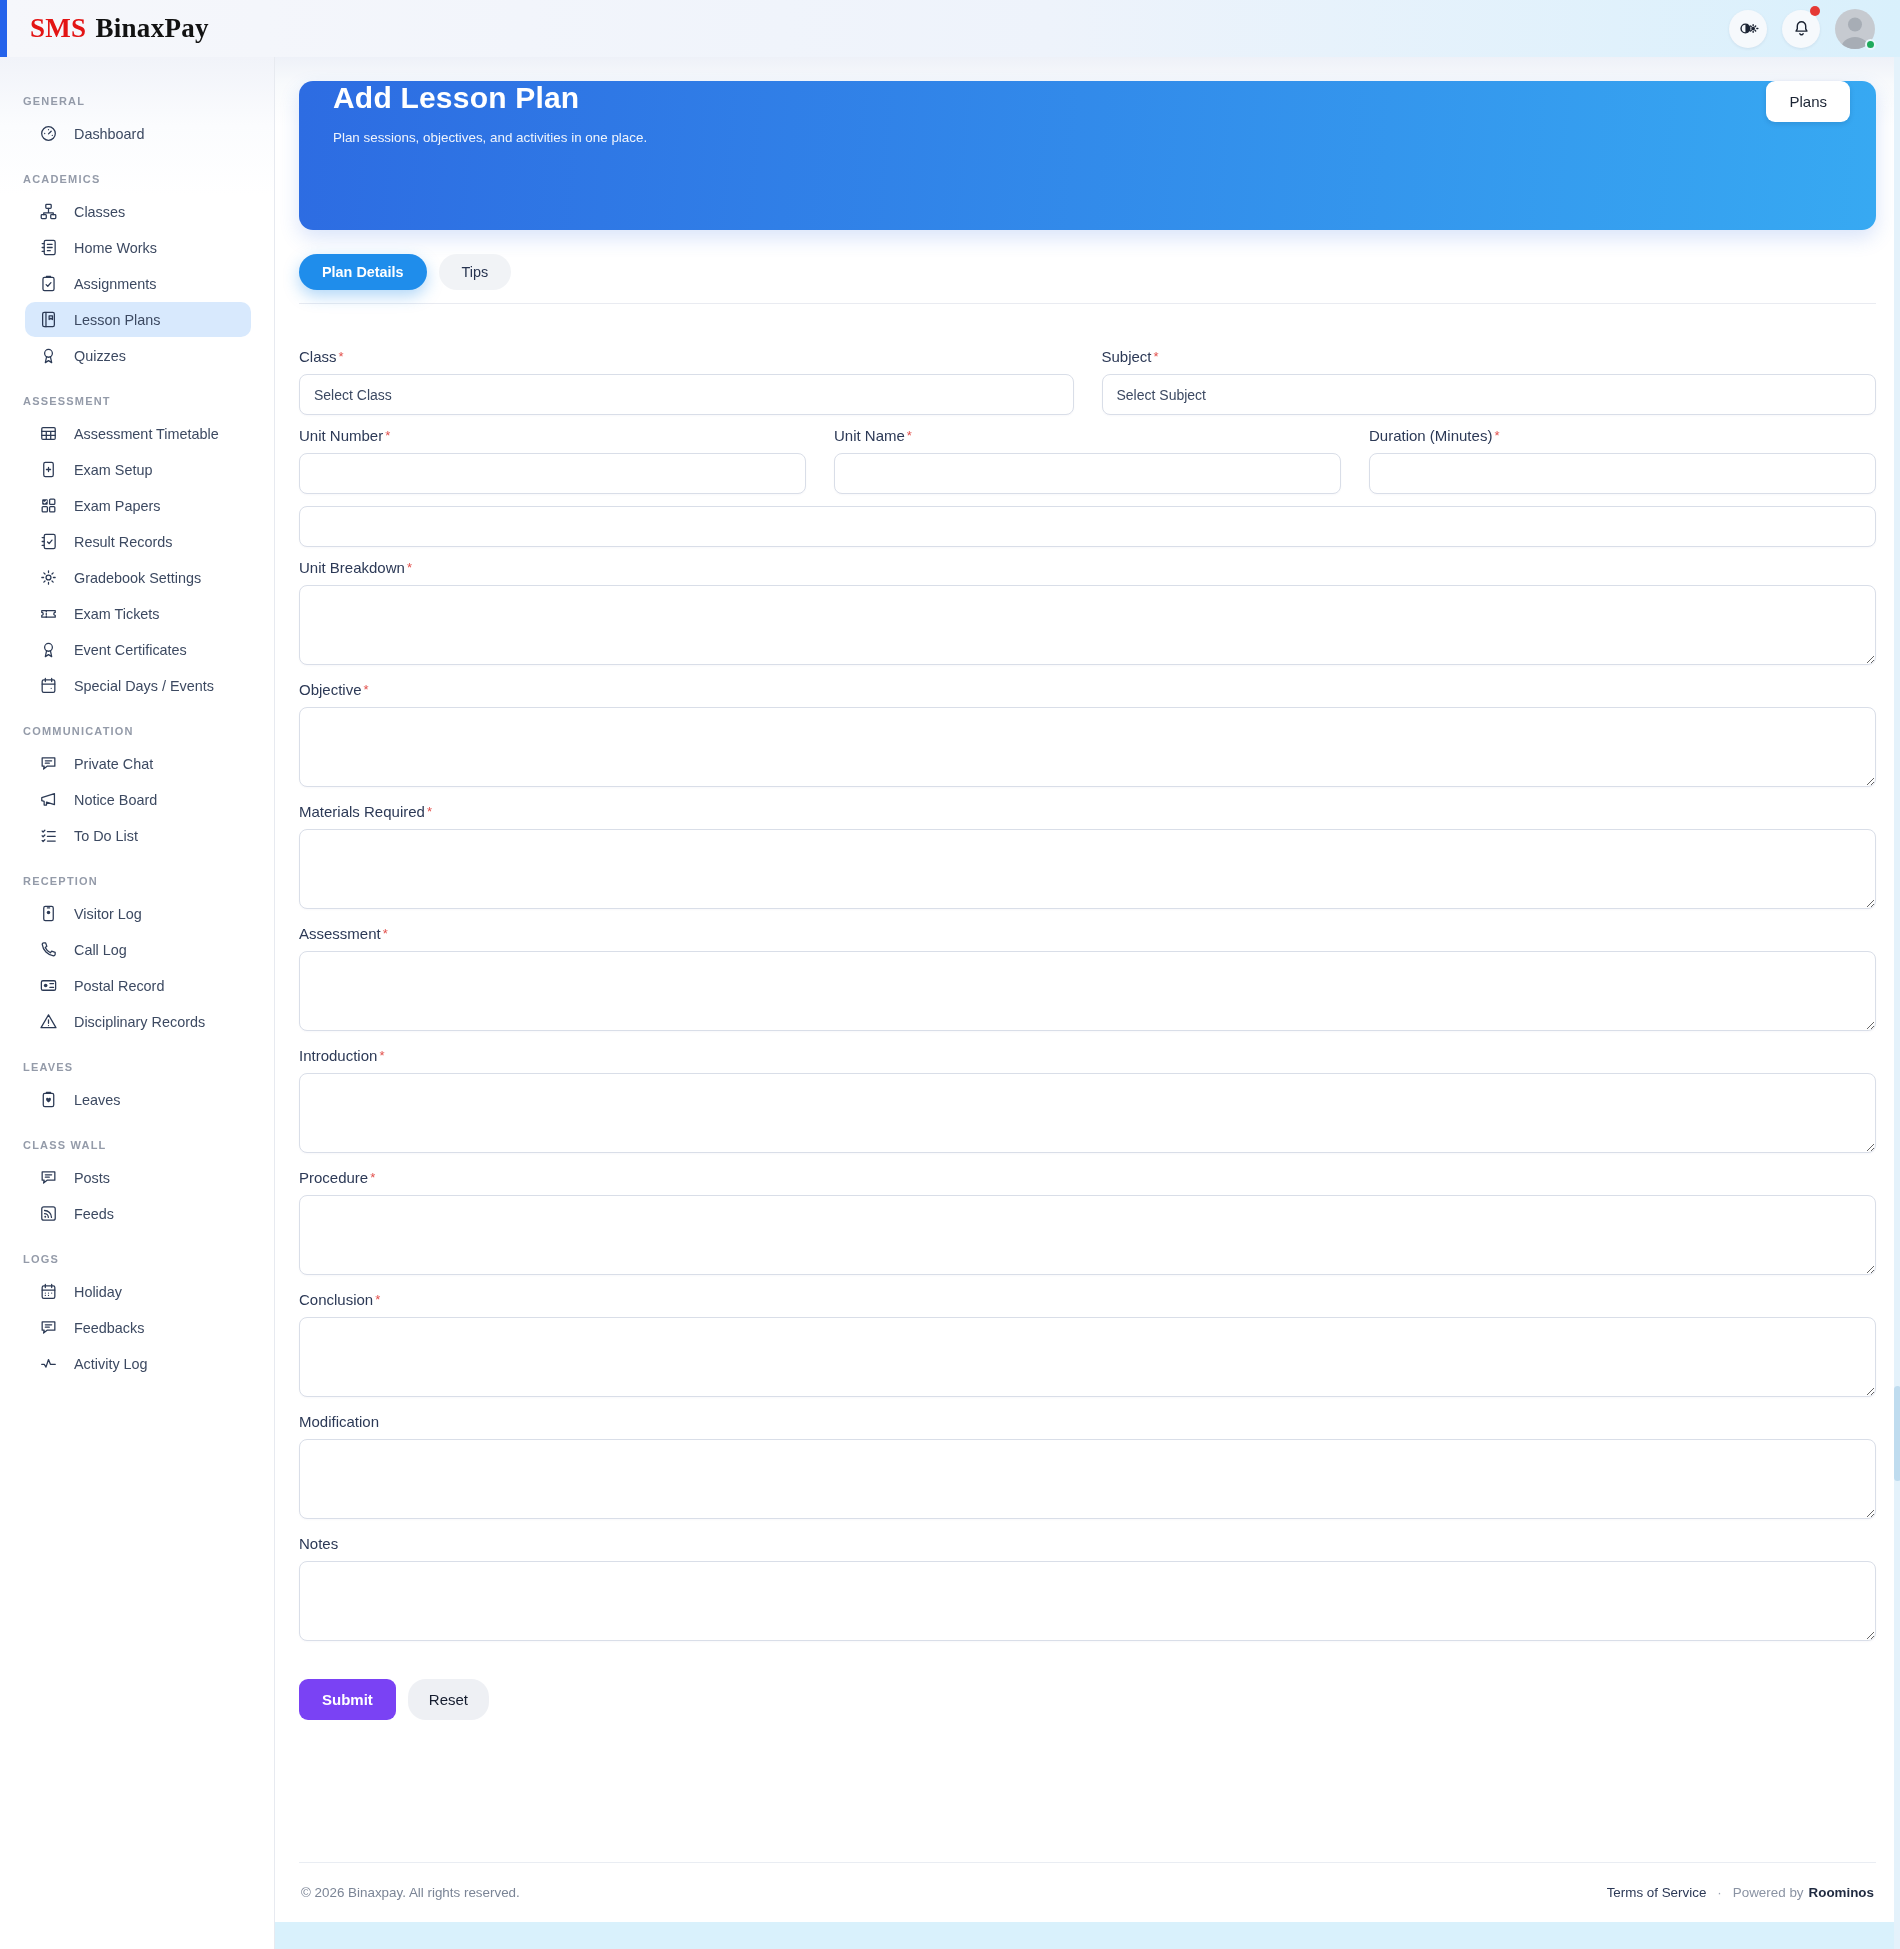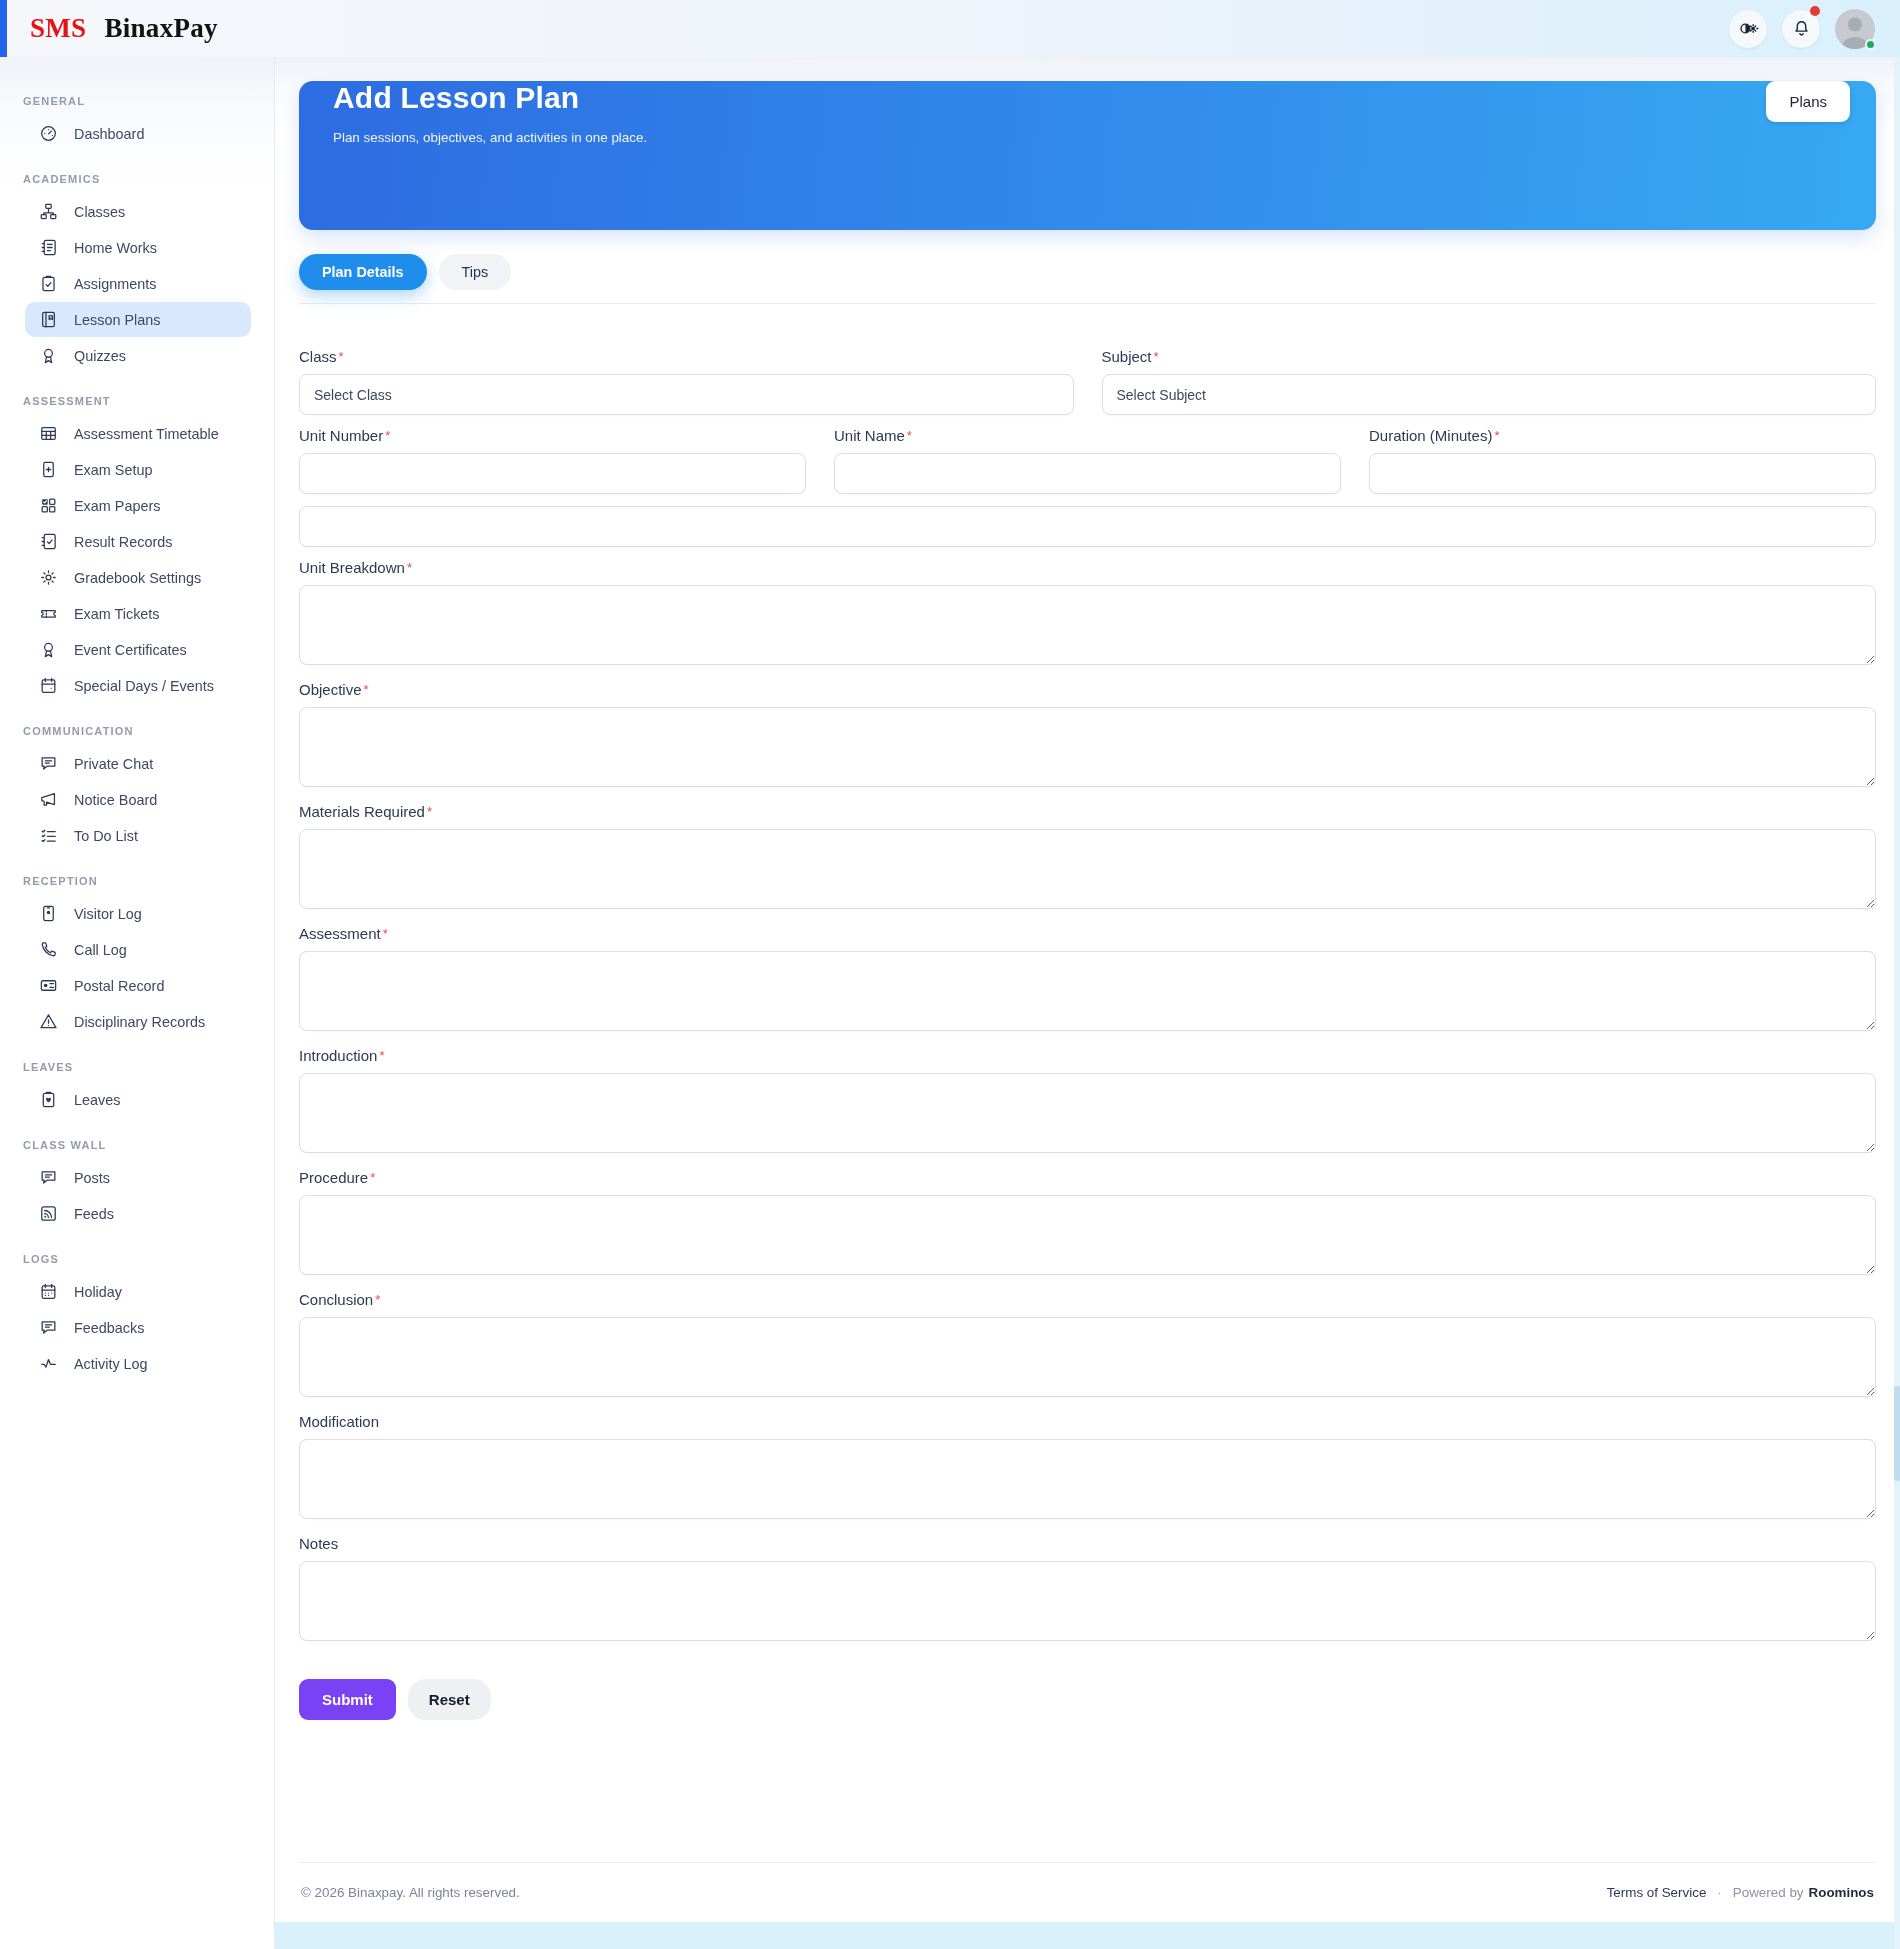--- a/index.html
+++ b/index.html
@@ -14,21 +14,21 @@
   .app-header{
     height:57px; display:flex; align-items:center;
     padding:0 26px 0 30px; position:relative;
     background:linear-gradient(90deg,#f6f7fb 0%,#eef3fb 55%,#d9f0fc 100%);
   }
   .app-header::before{
     content:""; position:absolute; left:0; top:0; width:7px; height:57px;
     background:#2563eb;
   }
   .logo{ font-family:"Liberation Serif", serif; font-weight:700; font-size:27px; letter-spacing:0.3px; }
-  .logo .sms{ color:#e31414; margin-right:18px; }
+  .logo .sms{ color:#e31414; margin-right:9px; }
   .logo .brand{ color:#121212; }
   .header-actions{ margin-left:auto; display:flex; align-items:center; gap:15px; }
   .icon-btn{
     width:38px; height:38px; border-radius:50%; border:none; cursor:pointer;
     background:#f6f9fc; color:#1c2433; display:flex; align-items:center; justify-content:center;
     box-shadow:0 1px 3px rgba(20,40,80,.08);
   }
   .icon-btn svg{ width:21px; height:21px; }
   .bell-wrap{ position:relative; }
   .badge-dot{ position:absolute; top:-4px; right:0; width:10px; height:10px; border-radius:50%; background:#e53935; }
@@ -100,21 +100,21 @@
   textarea.control{ height:80px; padding:10px 14px; resize:vertical; }
   .control::placeholder{ color:#3c4962; opacity:1; }
 
   .form-actions{ display:flex; gap:12px; margin-top:22px; }
   .submit-btn{
     background:#7a42f4; color:#fff; border:none; border-radius:9px; cursor:pointer;
     padding:12px 23px; font-size:15px; font-weight:600; font-family:inherit;
   }
   .reset-btn{
     background:#eef0f4; color:#141c2e; border:none; border-radius:18px; cursor:pointer;
-    padding:12px 21px; font-size:15px; font-weight:700; font-family:inherit;
+    padding:12px 21px; font-size:15px; font-weight:400; font-family:inherit;
   }
 
   .footer{
     margin-top:auto; border-top:1px solid #e9edf3;
     display:flex; align-items:center; justify-content:space-between;
     padding:22px 2px; font-size:13.4px; background:#fff;
   }
   .footer-left{ color:#7b8596; }
   .footer-right{ display:flex; align-items:center;margin-left:28px; }
   .terms{ color:#2c3956; font-weight:500; cursor:pointer; }

